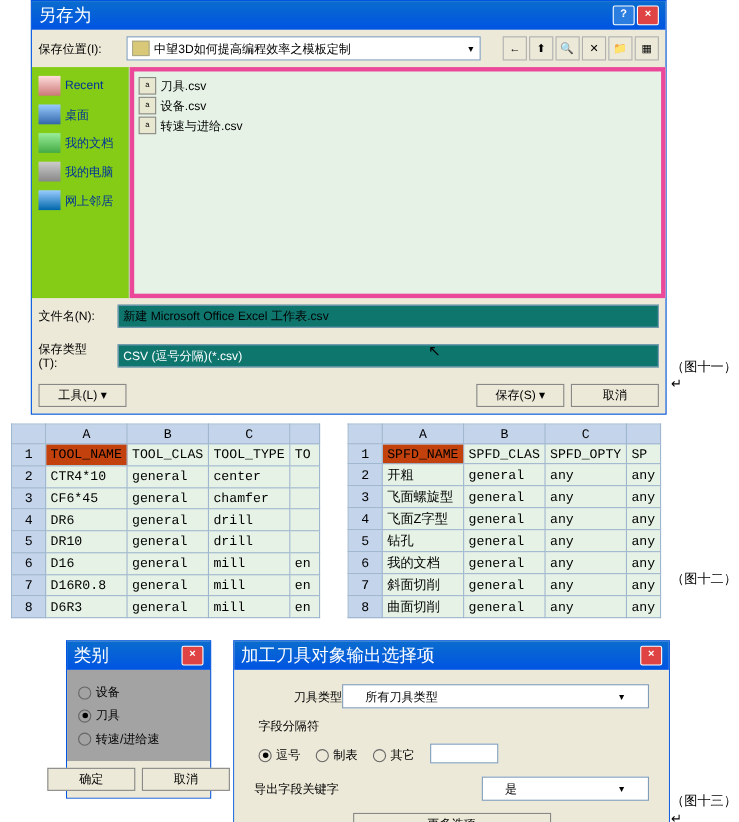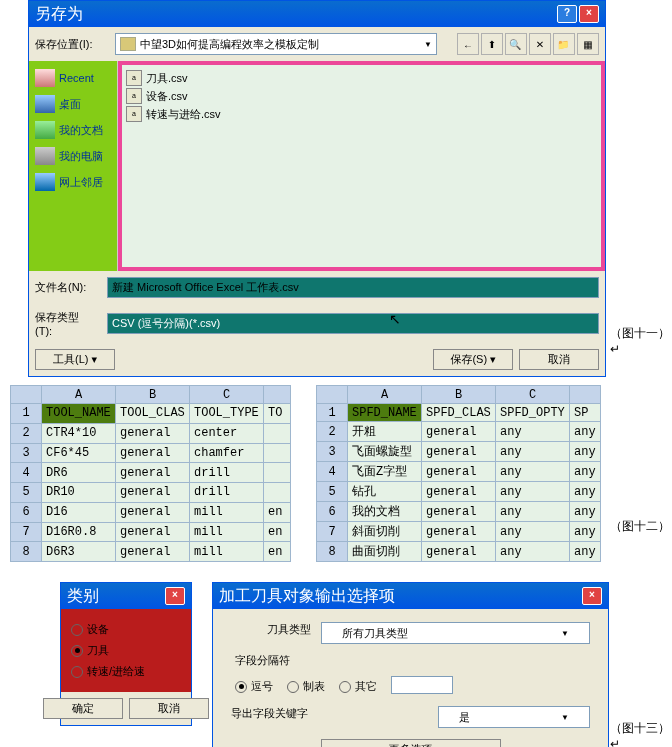--- a/index.html
+++ b/index.html
@@ -34,32 +34,32 @@
 .sa-bottom .field{border:1px solid #7f9db9;background:#0f766e;padding:2px 4px;height:15px;font-size:11px}
 .sa-type{background:#316ac5;color:#fff}
 .sa-buttons{display:flex;justify-content:space-between;padding:6px;align-items:center}
 .btn{border:1px solid #888;background:#ece9d8;padding:2px 14px;font-size:11px;min-width:50px;text-align:center}
 .sheets{display:flex;gap:25px;margin:8px 10px}
 .sheet{border-collapse:collapse;font-size:12px}
 .sheet td,.sheet th{border:1px solid #9eb6ce;padding:1px 4px;height:15px;font-family:"Courier New",monospace}
 .sheet thead td{background:#c4d4ea;text-align:center;font-weight:normal}
 .sheet .rowhead{background:#c4d4ea;text-align:center;width:22px}
 .sheet tbody td{background:#e6f2e6}
-.sheet tbody tr:first-child td:nth-child(2){background:#4d7c0f}
+.sheet tbody tr:first-child td:nth-child(2){background:#c2410c}
 .sheet .colhead{width:65px}
 .caption{position:absolute;font-size:12px}
 .lowrow{display:flex;gap:20px;margin:20px 10px 10px 60px;align-items:flex-start}
 .small-dlg{width:130px}
-.radio-group{padding:10px;background:#b91c1c}
+.radio-group{padding:10px;background:#a3a3a3}
 .radio-opt{padding:3px 0;font-size:11px;display:flex;align-items:center;gap:4px}
 .radio{width:10px;height:10px;border:1px solid #666;border-radius:50%;display:inline-flex;align-items:center;justify-content:center}
 .radio.checked::after{content:"";width:5px;height:5px;background:#000;border-radius:50%}
 .dlg-buttons{display:flex;gap:6px;justify-content:center;padding:6px;background:#ece9d8}
 .export-dlg{width:395px}
-.form-row{display:flex;padding:5px 10px;gap:10px}
+.form-row{display:flex;align-items:center;padding:5px 10px;}
 .form-label{width:80px;text-align:right;font-size:11px}
 .combo{border:1px solid #7f9db9;background:#fff;padding:2px 20px;flex:1;display:flex;justify-content:space-between;align-items:center;height:16px}
 .combo::after{content:"▼";font-size:8px}
 .section-title{padding:4px 14px;font-size:11px}
 .radios-h{display:flex;gap:14px;padding:4px 14px}
 .cursor{position:absolute;font-size:14px;color:#000;pointer-events:none}
 </style>
 </head>
 <body>
 

